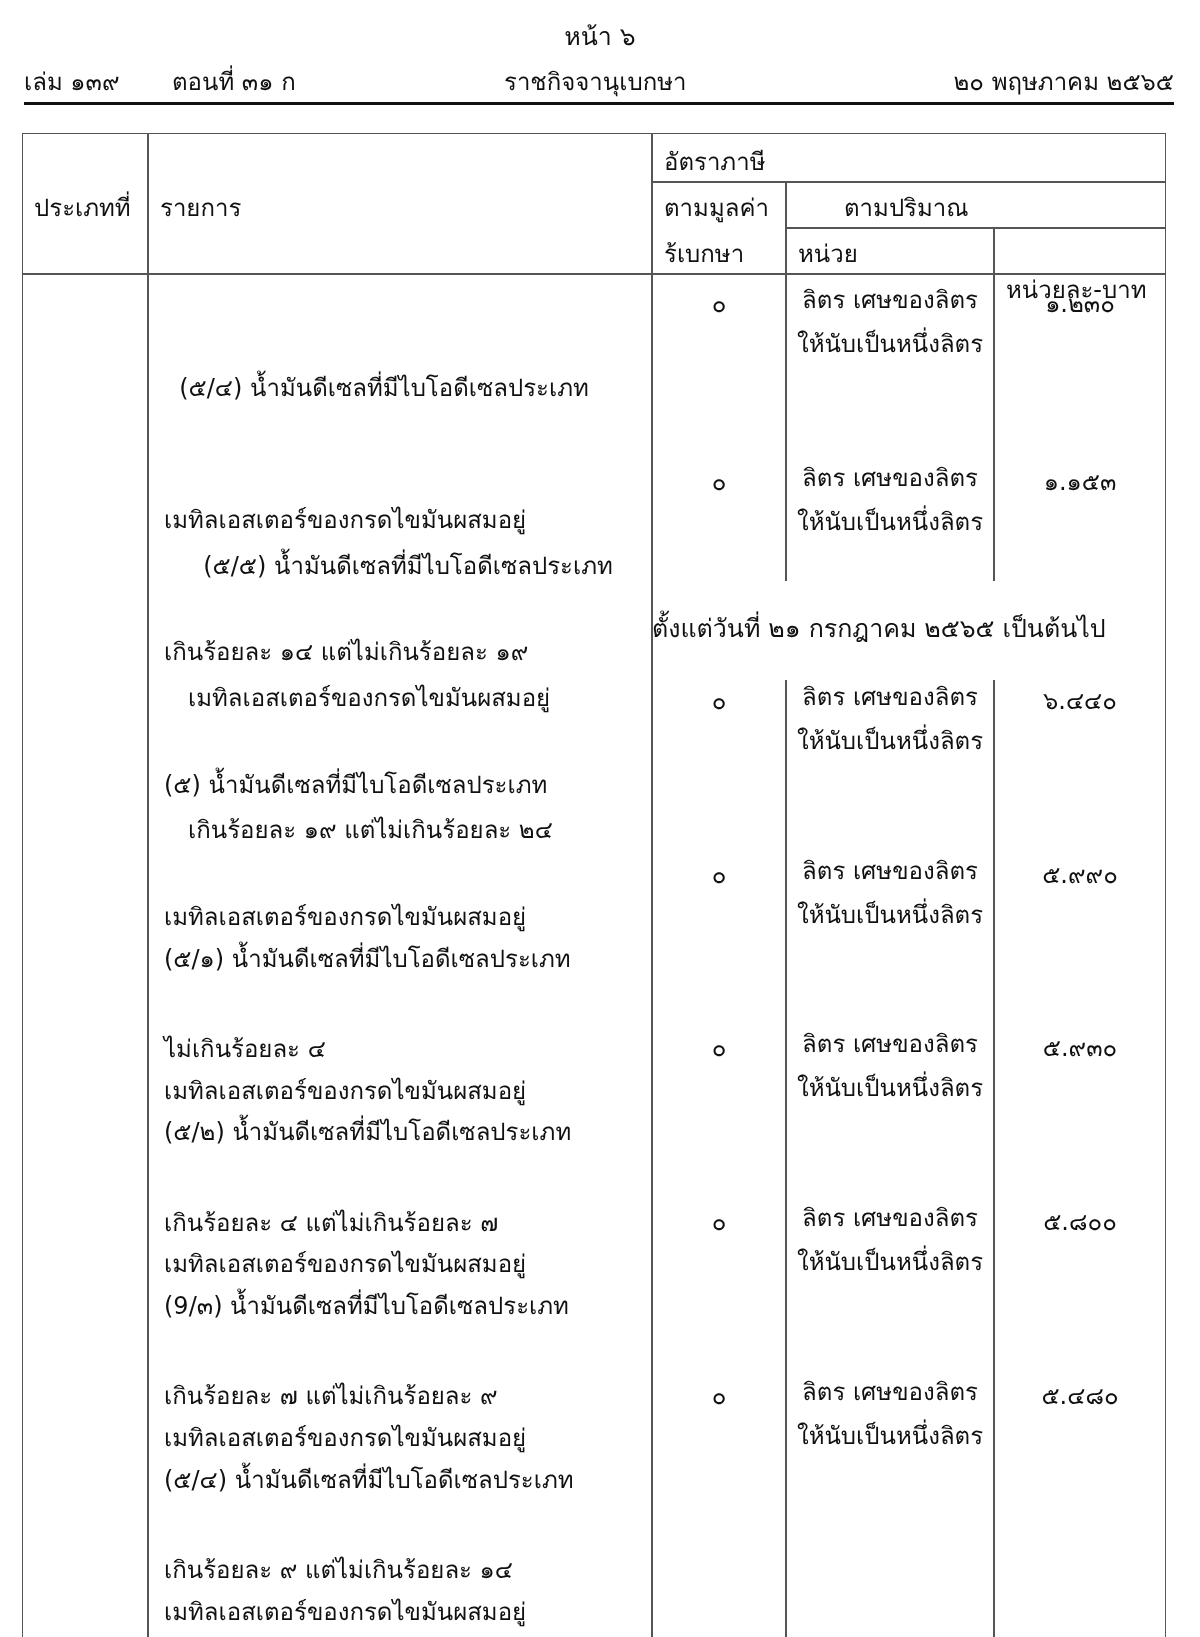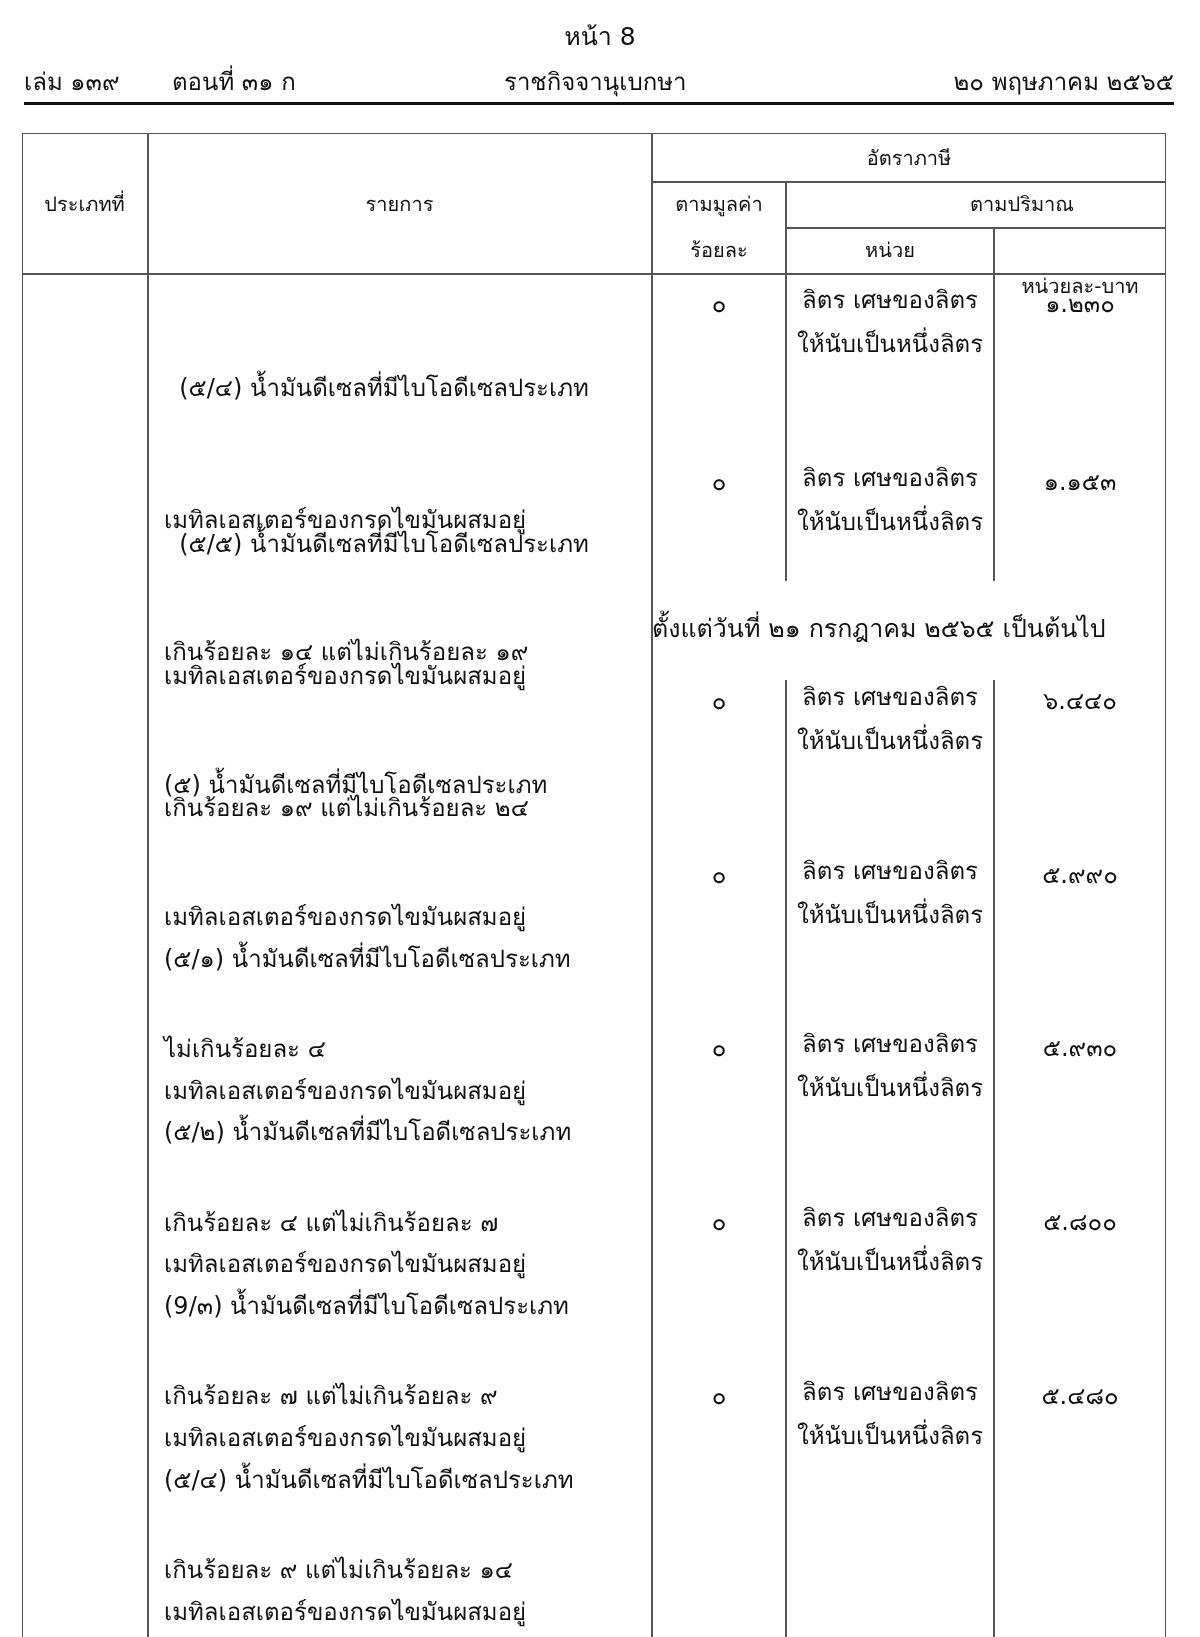--- a/index.html
+++ b/index.html
@@ -7,32 +7,32 @@
          font-family:"DejaVu Sans", "Liberation Sans", sans-serif; color:#111; }
   .hdr-page { position:absolute; top:16px; left:0; width:1200px; text-align:center; font-size:25px; }
   .hdr-line { position:absolute; top:62px; left:24px; width:1150px; height:40px; font-size:24px; }
   .hdr-line span { position:absolute; top:0; white-space:nowrap; }
   .rule { position:absolute; top:102px; left:24px; width:1150px; height:3px; background:#111; }
 
   .tbl { position:absolute; left:22px; top:133px; width:1144px; height:1504px;
          border:1.5px solid #555; border-bottom:none; box-sizing:border-box; }
   .vline { position:absolute; width:1.5px; background:#555; }
   .hline { position:absolute; height:1.5px; background:#555; }
-  .cell { position:absolute; font-size:20px; white-space:nowrap; text-align:center; }
+  .cell { position:absolute; font-size:24px; white-space:nowrap; text-align:left;padding-left:12px; }
 
   .item { position:absolute; left:164px; font-size:24px; line-height:44px; white-space:pre; }
   .pct { position:absolute; left:652px; width:134px; text-align:center; font-size:24px; }
   .unit { position:absolute; left:786px; width:208px; text-align:center; font-size:24px; line-height:44px; }
   .rate { position:absolute; left:994px; width:172px; text-align:center; font-size:24px; }
   .effective { position:absolute; left:652px; width:432px; text-align:center; top:608px; font-size:25px; white-space:nowrap; }
 </style>
 </head>
 <body>
 
-<div class="hdr-page">หน้า 8</div>
+<div class="hdr-page">หน้า ๖</div>
 <div class="hdr-line">
   <span style="left:0">เล่ม ๑๓๙</span>
   <span style="left:148px">ตอนที่ ๓๑ ก</span>
   <span style="left:480px">ราชกิจจานุเบกษา</span>
   <span style="right:0">๒๐ พฤษภาคม ๒๕๖๕</span>
 </div>
 <div class="rule"></div>
 
 <div class="tbl"></div>
 
@@ -45,41 +45,41 @@
 <div class="vline" style="left:651px; top:584px; height:0;"></div>
 
 <div class="hline" style="left:651px; top:181px; width:515px;"></div>
 <div class="hline" style="left:785px; top:227px; width:381px;"></div>
 <div class="hline" style="left:22px; top:273px; width:1144px; height:2px;"></div>
 
 <div class="cell" style="left:22px; width:125px; top:188px;">ประเภทที่</div>
 <div class="cell" style="left:148px; width:503px; top:188px;">รายการ</div>
 <div class="cell" style="left:652px; width:514px; top:142px;">อัตราภาษี</div>
 <div class="cell" style="left:652px; width:134px; top:188px;">ตามมูลค่า</div>
-<div class="cell" style="left:652px; width:134px; top:234px;">ร้อยละ</div>
+<div class="cell" style="left:652px; width:134px; top:234px;">ร้เบกษา</div>
 <div class="cell" style="left:786px; width:380px; top:188px;margin-left:46px;">ตามปริมาณ</div>
 <div class="cell" style="left:786px; width:208px; top:234px;">หน่วย</div>
 <div class="cell" style="left:994px; width:172px; top:234px;margin-top:36px;">หน่วยละ-บาท</div>
 
 <div>
   <div class="item" style="top:278px;">
     <div>  (๕/๔) น้ำมันดีเซลที่มีไบโอดีเซลประเภท</div>
     <div>เมทิลเอสเตอร์ของกรดไขมันผสมอยู่</div>
     <div>เกินร้อยละ ๑๔ แต่ไม่เกินร้อยละ ๑๙</div>
   </div>
   <div class="pct" style="top:284px;">๐</div>
   <div class="unit" style="top:278px;">
     <div>ลิตร เศษของลิตร</div>
     <div>ให้นับเป็นหนึ่งลิตร</div>
   </div>
   <div class="rate" style="top:284px;">๑.๒๓๐</div>
 </div>
 
 <div>
-  <div class="item" style="top:434px;">
+  <div class="item" style="top:456px;margin-left:24px;">
     <div>  (๕/๕) น้ำมันดีเซลที่มีไบโอดีเซลประเภท</div>
     <div>เมทิลเอสเตอร์ของกรดไขมันผสมอยู่</div>
     <div>เกินร้อยละ ๑๙ แต่ไม่เกินร้อยละ ๒๔</div>
   </div>
   <div class="pct" style="top:462px;">๐</div>
   <div class="unit" style="top:456px;">
     <div>ลิตร เศษของลิตร</div>
     <div>ให้นับเป็นหนึ่งลิตร</div>
   </div>
   <div class="rate" style="top:462px;">๑.๑๕๓</div>

